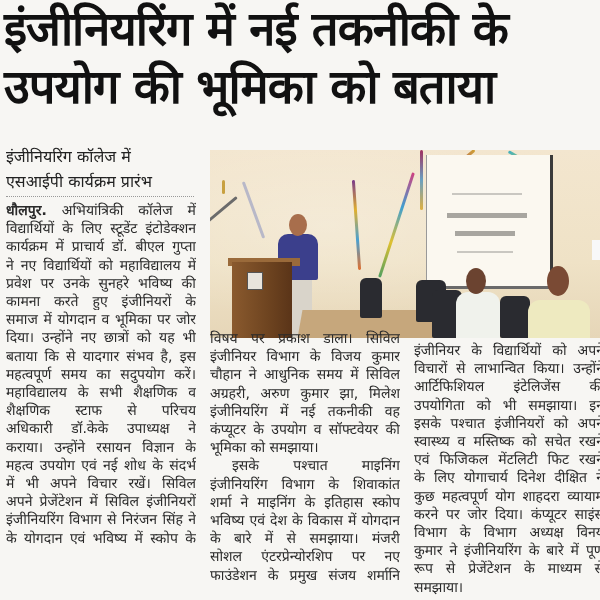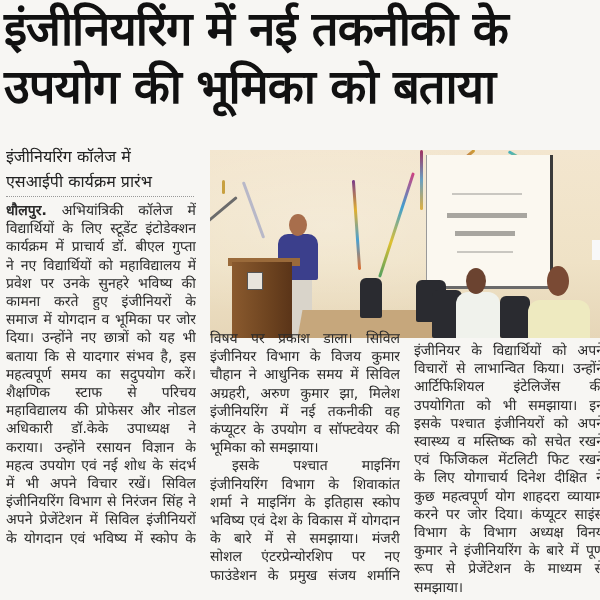--- a/index.html
+++ b/index.html
@@ -86,28 +86,28 @@
   <span class="line"><b class="dateline">धौलपुर.</b> <span>अभियांत्रिकी कॉलेज में</span></span>
   <span class="line">विद्यार्थियों के लिए स्टूडेंट इंटोडेक्शन</span>
   <span class="line">कार्यक्रम में प्राचार्य डॉ. बीएल गुप्ता</span>
   <span class="line">ने नए विद्यार्थियों को महाविद्यालय में</span>
   <span class="line">प्रवेश पर उनके सुनहरे भविष्य की</span>
   <span class="line">कामना करते हुए इंजीनियरों के</span>
   <span class="line">समाज में योगदान व भूमिका पर जोर</span>
   <span class="line">दिया। उन्होंने नए छात्रों को यह भी</span>
   <span class="line">बताया कि से यादगार संभव है, इस</span>
   <span class="line">महत्वपूर्ण समय का सदुपयोग करें।</span>
+  <span class="line">महाविद्यालय के सभी शैक्षणिक व</span>
   <span class="line">शैक्षणिक स्टाफ से परिचय</span>
-  <span class="line">महाविद्यालय की प्रोफेसर और नोडल</span>
   <span class="line">अधिकारी डॉ.केके उपाध्यक्ष ने</span>
   <span class="line">कराया। उन्होंने रसायन विज्ञान के</span>
   <span class="line">महत्व उपयोग एवं नई शोध के संदर्भ</span>
   <span class="line">में भी अपने विचार रखें। सिविल</span>
+  <span class="line">अपने प्रेजेंटेशन में सिविल इंजीनियरों</span>
   <span class="line">इंजीनियरिंग विभाग से निरंजन सिंह ने</span>
-  <span class="line">अपने प्रेजेंटेशन में सिविल इंजीनियरों</span>
   <span class="line">के योगदान एवं भविष्य में स्कोप के</span>
 </div>
 
 <div class="photo">
   <div class="wall-shadow"></div>
   <div class="garland" style="left:10px;top:40px;height:40px;background:#6b6b6b;transform:rotate(50deg);"></div>
   <div class="garland" style="left:42px;top:30px;height:60px;background:#b8b8c8;transform:rotate(-20deg);"></div>
   <div class="garland" style="left:12px;top:30px;height:14px;background:#c8a040;"></div>
   <div class="garland" style="left:145px;top:30px;height:90px;background:linear-gradient(#7a3a8a,#e0b030,#4aa0d0,#e07030);transform:rotate(-4deg);"></div>
   <div class="garland" style="left:185px;top:20px;height:110px;background:linear-gradient(#d04080,#40a0d0,#e0c030,#50a060);transform:rotate(18deg);"></div>

